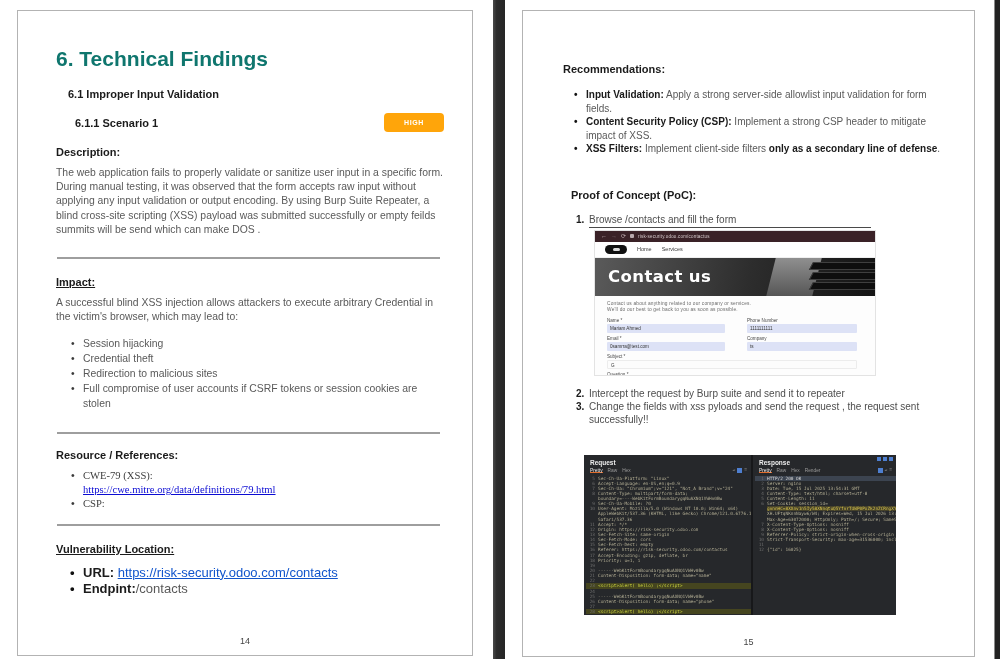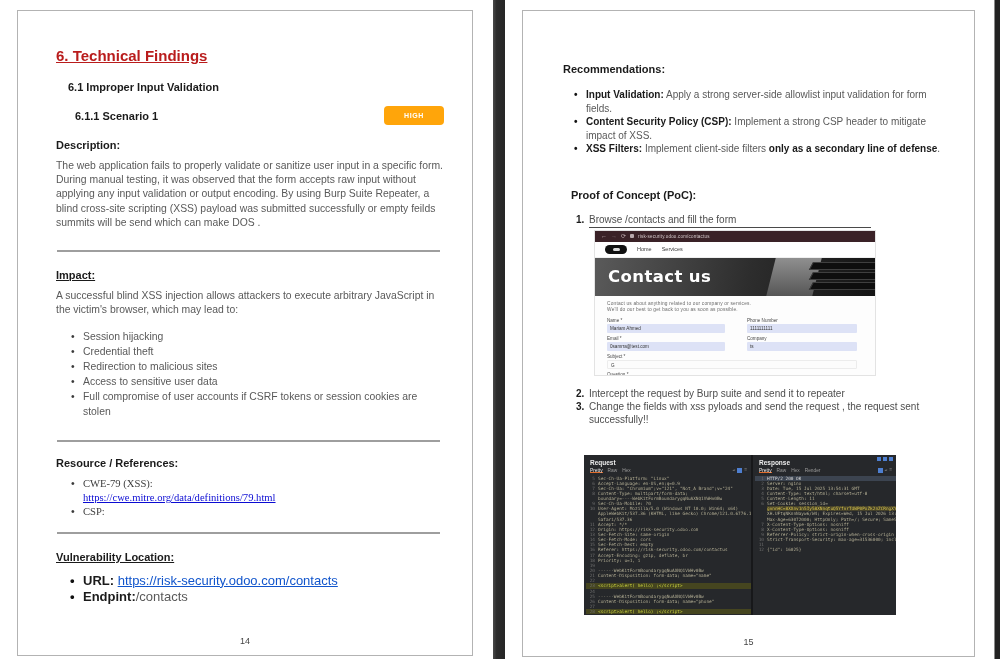--- a/index.html
+++ b/index.html
@@ -6,21 +6,21 @@
   body{width:1000px;height:659px;background:#ffffff;font-family:"Liberation Sans",sans-serif;position:relative;overflow:hidden;}
   .stage{position:absolute;inset:0;}
   .page{position:absolute;top:10px;background:#fff;border:1px solid #b3b3b3;box-sizing:border-box;}
   .page-l{left:17px;width:456px;height:646px;}
   .page-r{left:522px;width:453px;height:647px;}
   .gapbar{position:absolute;left:493px;top:0;width:12px;height:659px;background:linear-gradient(90deg,#4a4a4a,#2c2c2c 30%,#262626);}
   .edgebar{position:absolute;right:0;top:0;width:5px;height:659px;background:#222;border-left:1px solid #8a8a8a;}
 
   
   .pl-content{position:absolute;inset:0;padding:36px 28px 0 38px;box-sizing:border-box;}
-  .h1{font-size:15px;font-weight:bold;color:#b91c1c;text-decoration:underline;}
+  .h1{font-size:21px;font-weight:bold;color:#0f766e;}
   .h2{margin:17px 0 0 12px;font-size:11px;font-weight:bold;color:#1b1b1b;}
   .h3row{margin:13px 0 0 19px;display:flex;align-items:center;}
   .h3{font-size:11px;font-weight:bold;color:#1b1b1b;}
   .badge{margin-left:auto;width:60px;height:19px;background:#FFA50A;border-radius:4px;color:#fff;font-size:7px;font-weight:bold;letter-spacing:.6px;display:flex;align-items:center;justify-content:center;}
   .lbl{margin-top:14px;font-size:11px;font-weight:bold;color:#1b1b1b;}
   .body{margin:8px 0 0 0;width:392px;font-size:10.4px;line-height:14.2px;color:#595959;}
   .hr{margin:20px 0 0 1px;width:383px;border-top:2px solid #9e9e9e;}
   .hr.h2sp{margin-top:21px;}
   .hr.h3sp{margin-top:13px;}
   .lbl.sp17{margin-top:17px;text-decoration:underline;}
@@ -111,27 +111,26 @@
       <div class="h1">6. Technical Findings</div>
       <div class="h2">6.1 Improper Input Validation</div>
       <div class="h3row">
         <div class="h3">6.1.1 Scenario 1</div>
         <div class="badge">HIGH</div>
       </div>
       <div class="lbl">Description:</div>
       <p class="body">The web application fails to properly validate or sanitize user input in a specific form. During manual testing, it was observed that the form accepts raw input without applying any input validation or output encoding. By using Burp Suite Repeater, a blind cross-site scripting (XSS) payload was submitted successfully or empty feilds summits will be send which can make DOS .</p>
       <div class="hr"></div>
       <div class="lbl sp17">Impact:</div>
-      <p class="body">A successful blind XSS injection allows attackers to execute arbitrary JavaScript in the victim's browser, which may lead to:</p>
+      <p class="body">A successful blind XSS injection allows attackers to execute arbitrary Credential in the victim's browser, which may lead to:</p>
       <ul class="blist">
 
       <li>Session hijacking</li>
           <li>Credential theft</li>
           <li>Redirection to malicious sites</li>
-          <li>Access to sensitive user data</li>
           <li>Full compromise of user accounts if CSRF tokens or session cookies are stolen</li>
         </ul>
       <div class="hr h2sp"></div>
       <div class="lbl sp15">Resource / References:</div>
       <ul class="reflist">
 
           <li>
             <div class="refname">CWE-79 (XSS):</div>
             <a class="reflink">https://cwe.mitre.org/data/definitions/79.html</a>
           </li>

